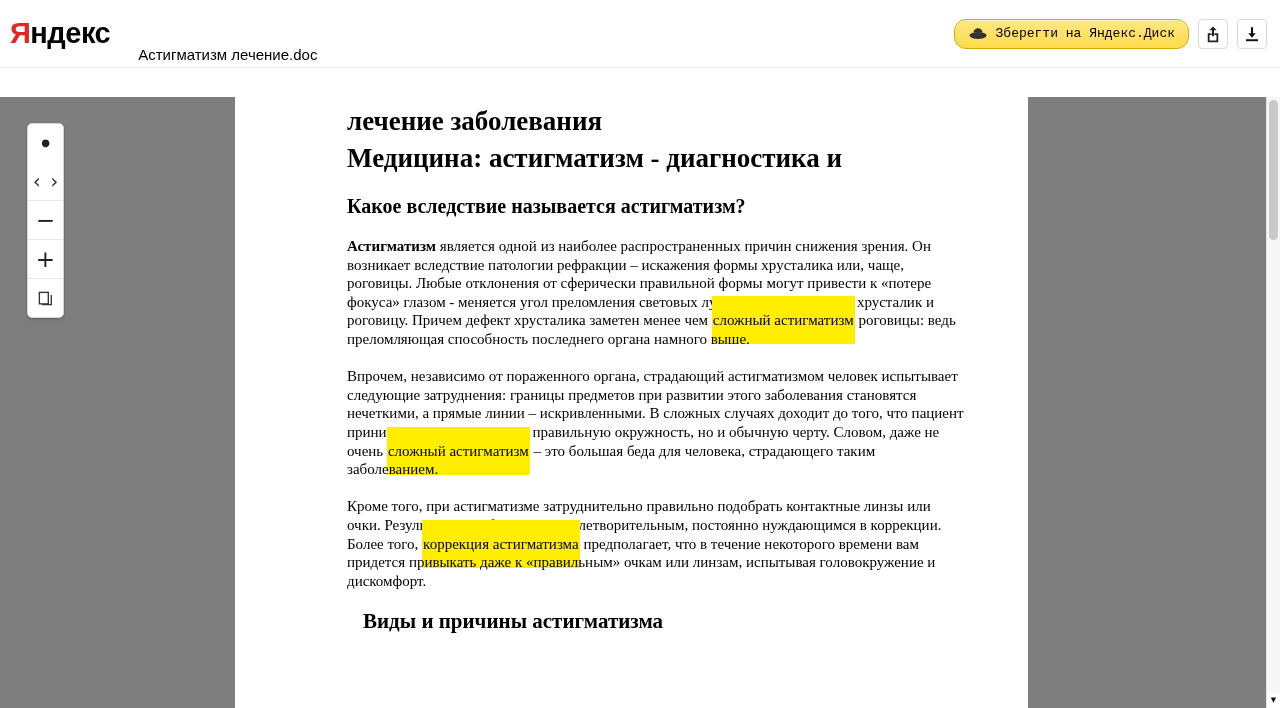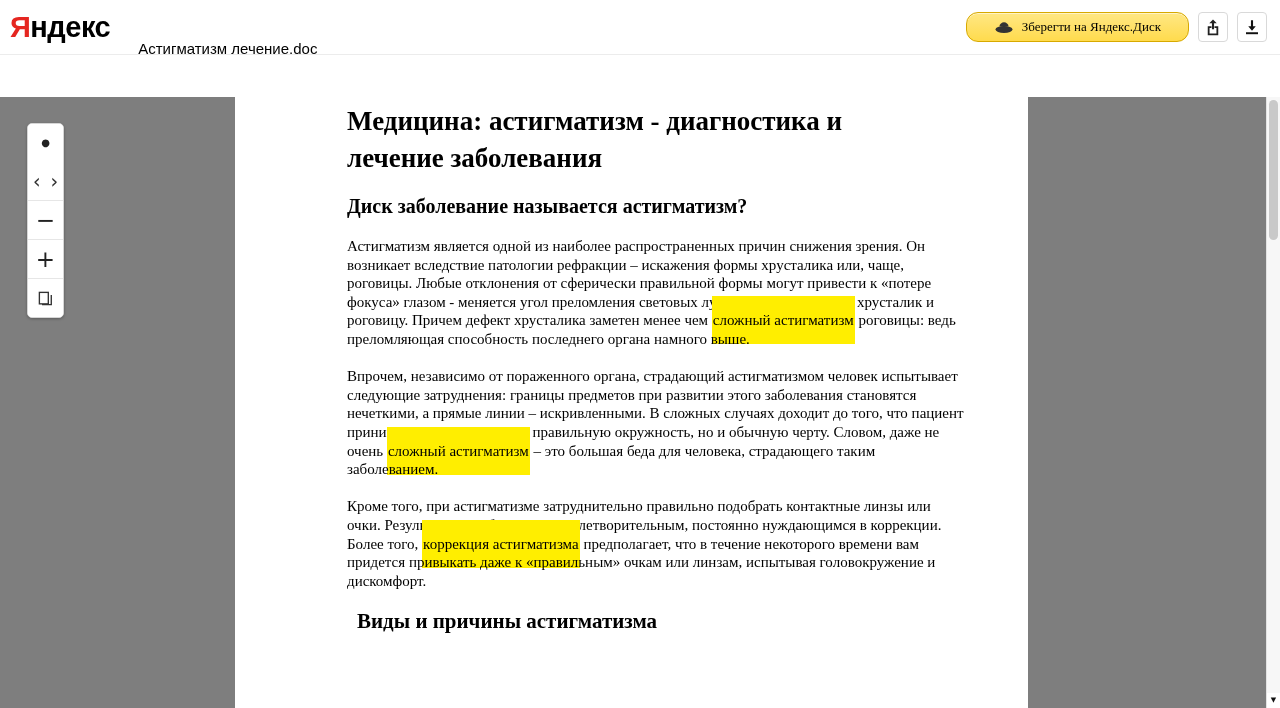--- a/index.html
+++ b/index.html
@@ -4,36 +4,36 @@
 <style>
   * { box-sizing: border-box; }
   html, body { margin: 0; padding: 0; }
   body {
     width: 1280px; height: 708px; overflow: hidden; position: relative;
     background: #fff; font-family: "Liberation Sans", sans-serif;
   }
 
   
   .header {
-    position: absolute; top: 0; left: 0; right: 0; height: 55px;
+    position: absolute; top: 0; left: 0; right: 0; height: 68px;
     background: #fff; border-bottom: 1px solid #ececec;
     display: flex; align-items: center; z-index: 5;
   }
   .logo {
     margin-left: 10px; font-weight: bold; font-size: 29px;
     letter-spacing: -0.5px; cursor: pointer; color: #000; line-height: 1;
   }
   .logo-ya { color: var(--logo-red, #e52620); }
   .doc-title { margin-left: 28px; font-size: 15px; color: #000; margin-top: 42px; }
   .header-actions { margin-left: auto; margin-right: 13px; display: flex; align-items: center; gap: 9px; }
   .save-btn {
-    display: flex; align-items: center; gap: 8px; height: 30px; padding: 0 27px;
+    display: flex; align-items: center; gap: 8px; height: 30px; padding: 0 13px;
     background: linear-gradient(#ffe784, var(--accent-yellow, #ffdb4d));
     border: 1px solid #d7a900; border-radius: 12px;
-    font-size: 13px; font-family: Liberation Serif, serif; color: #000; cursor: pointer;
+    font-size: 13px; font-family: Liberation Mono, monospace; color: #000; cursor: pointer;
     box-shadow: inset 0 1px 0 rgba(255,255,255,.55);
     white-space: nowrap;
   }
   .icon-btn {
     width: 30px; height: 30px; background: #fff; border: 1px solid #d9d9d9;
     border-radius: 4px; display: flex; align-items: center; justify-content: center;
     cursor: pointer; padding: 0;
   }
 
   
@@ -43,23 +43,23 @@
   }
   .page {
     margin-left: 235px; width: 793px; min-height: 611px; background: #fff;
     padding: 6px 62px 40px 112px; color: #000;
     font-family: "Liberation Serif", serif;
   }
   .page-title { font-size: 27px; line-height: 37px; font-weight: bold; margin: 0 0 17px; }
   .page-title span { display: block; }
   .page-heading { font-size: 20px; line-height: 24px; font-weight: bold; margin: 0 0 19px; }
   .page p { font-size: 15px; line-height: 18.6px; margin: 0 0 18.6px; }
-  .page b { font-weight: normal; }
+  .page b { font-weight: bold; }
   mark { background: var(--highlight, #ffee00); color: inherit; padding: 16px 1px; }
-  .next-heading { font-size: 21px; line-height: 25px; font-weight: bold; margin: 14px 10px 0; }
+  .next-heading { font-size: 21px; line-height: 25px; font-weight: bold; margin: 14px 16px 0; }
 
   
   .side-toolbar {
     position: absolute; left: 27px; top: 123px; width: 37px; z-index: 6;
     background: #fff; border: 1px solid #d6d6d6; border-radius: 5px;
     box-shadow: 0 1px 3px rgba(0,0,0,.28);
     display: flex; flex-direction: column;
     overflow: hidden;
   }
   .tool-btn {
@@ -124,24 +124,24 @@
           <rect x="4" y="19" width="16" height="2.6"></rect>
         </svg>
       </span>
     </button>
   </div>
 </div>
 
 <div class="content">
   <div class="page">
     <h1 class="page-title">
+      <span>лечение заболевания</span>
       <span>Медицина: астигматизм - диагностика и</span>
-      <span>лечение заболевания</span>
     </h1>
-    <h2 class="page-heading">Диск заболевание называется астигматизм?</h2>
+    <h2 class="page-heading">Какое вследствие называется астигматизм?</h2>
 
     <div>
         <p><b>Астигматизм</b><span> является одной из наиболее распространенных причин снижения зрения. Он возникает вследствие патологии рефракции – искажения формы хрусталика или, чаще, роговицы. Любые отклонения от сферически правильной формы могут привести к «потере фокуса» глазом - меняется угол преломления световых лучей, пронизывающих хрусталик и роговицу. Причем дефект хрусталика заметен менее чем </span><mark>сложный астигматизм</mark><span> роговицы: ведь преломляющая способность последнего органа намного выше.</span></p>
         <p><span>Впрочем, независимо от пораженного органа, страдающий астигматизмом человек испытывает следующие затруднения: границы предметов при развитии этого заболевания становятся нечеткими, а прямые линии – искривленными. В сложных случаях доходит до того, что пациент принимает за овал не только правильную окружность, но и обычную черту. Словом, даже не очень </span><mark>сложный астигматизм</mark><span> – это большая беда для человека, страдающего таким заболеванием.</span></p>
         <p><span>Кроме того, при астигматизме затруднительно правильно подобрать контактные линзы или очки. Результат часто бывает неудовлетворительным, постоянно нуждающимся в коррекции. Более того, </span><mark>коррекция астигматизма</mark><span> предполагает, что в течение некоторого времени вам придется привыкать даже к «правильным» очкам или линзам, испытывая головокружение и дискомфорт.</span></p>
       </div>
 
     <h2 class="next-heading">Виды и причины астигматизма</h2>
   </div>
 </div>

